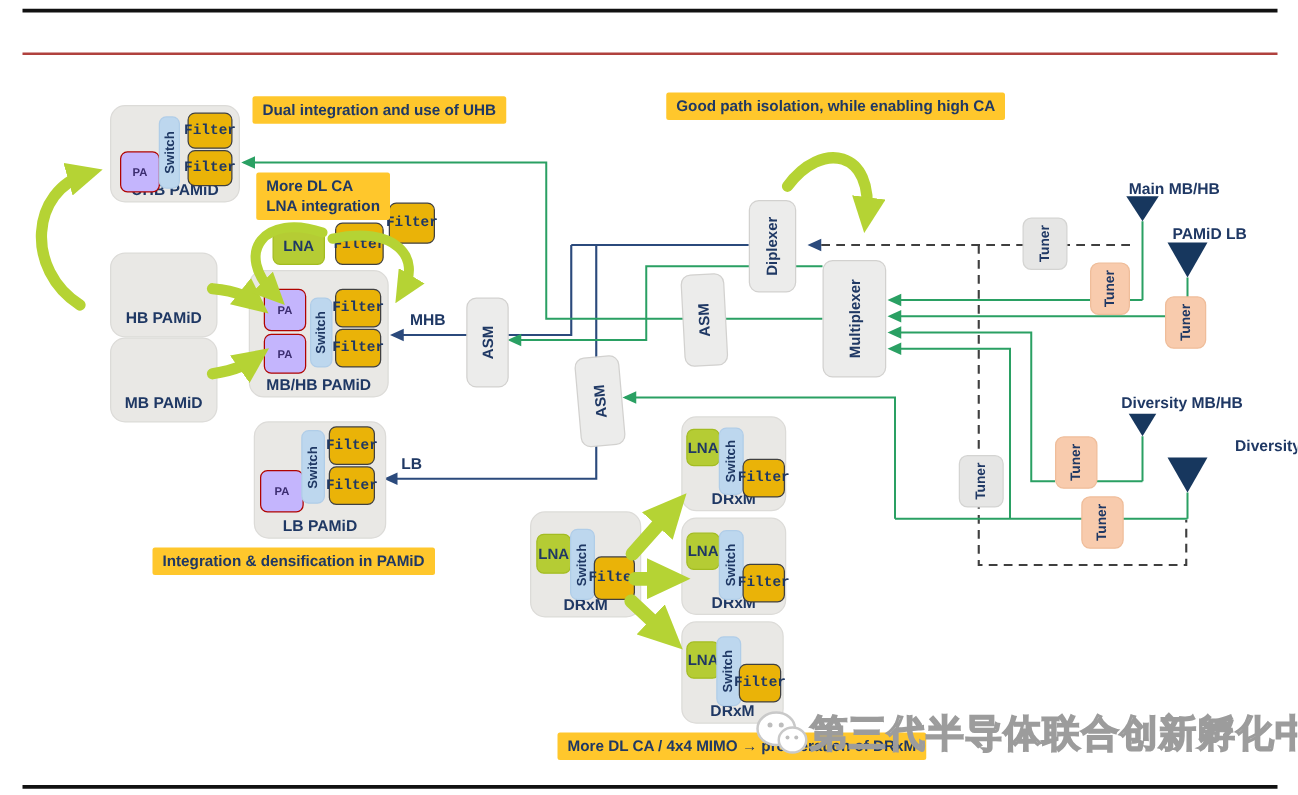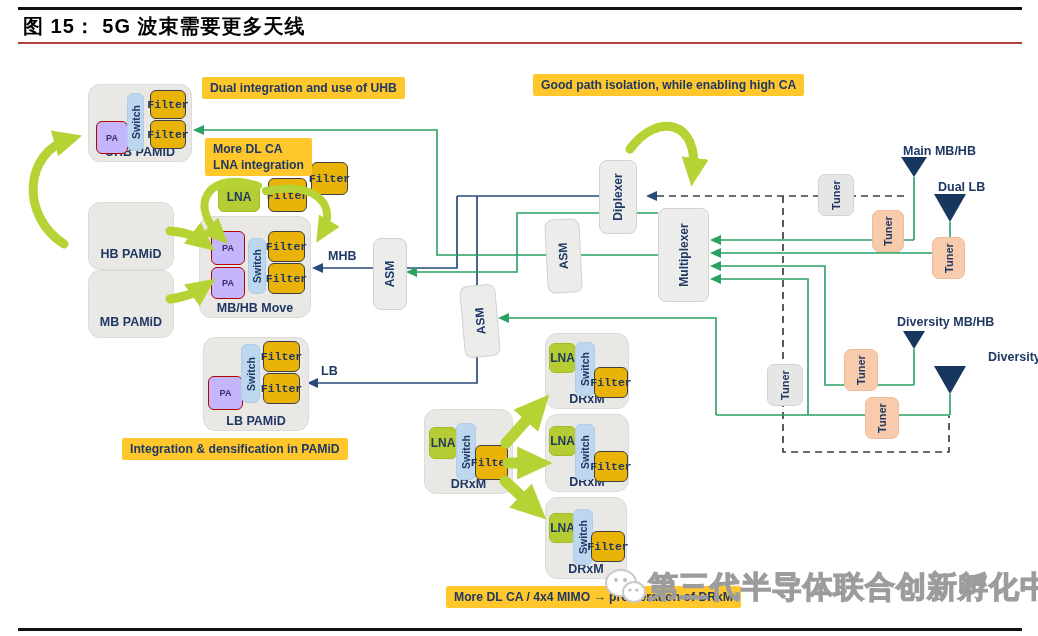--- a/index.html
+++ b/index.html
@@ -41,21 +41,20 @@
   .watermark{position:absolute;left:604px;top:566px;z-index:4;display:flex;align-items:center;}
   .wm-text{font-size:30px;font-weight:700;color:#e9e9e9;letter-spacing:1px;white-space:nowrap;
            -webkit-text-stroke:1.3px #9c9c9c;}
 </style>
 </head>
 <body>
 
 <div class="stage">
 
   <div class="topbar"></div>
-  <div class="caption">图 15：  5G 波束需要更多天线</div>
   <div class="redrule"></div>
 
   <svg id="lines" class="layer" width="1038" height="636" viewBox="0 0 1038 636">
     <path class="n" d="M457,196 H599"></path>
     <path class="n" d="M314,268 H457 V196"></path>
     <path class="n" d="M309,383 H477 V196"></path>
     <polygon class="fn" points="312,268 323,263 323,273"></polygon>
     <polygon class="fn" points="307,383 318,378 318,388"></polygon>
     <polygon class="fn" points="646,196 657,191 657,201"></polygon>
     <path class="d" d="M657,196 H905"></path>
@@ -110,21 +109,21 @@
       </div>
     <div class="chip sw" style="left:48px;top:21px;width:16px;height:54px">
         <span class="vtext">Switch</span>
       </div>
     <div class="chip filter" style="left:68px;top:14px;width:35px;height:29px">
         <span>Filter</span>
       </div>
     <div class="chip filter" style="left:68px;top:46px;width:35px;height:29px">
         <span>Filter</span>
       </div>
-    <div class="mod-label">MB/HB Move</div>
+    <div class="mod-label">MB/HB PAMiD</div>
   </div>
 
   <div class="module" style="left:203px;top:337px;width:104px;height:92px">
     <div class="chip pa" style="left:4px;top:38px;width:33px;height:32px">
         <span>PA</span>
       </div>
     <div class="chip sw" style="left:37px;top:6px;width:17px;height:57px">
         <span class="vtext">Switch</span>
       </div>
     <div class="chip filter" style="left:59px;top:3px;width:35px;height:29px">
@@ -245,21 +244,21 @@
   </div>
   <div class="callout" style="left:446px;top:586px">
     <div>More DL CA / 4x4 MIMO → proliferation of DRxM</div>
   </div>
 
   <div class="netlbl" style="left:328px;top:249px">MHB</div>
   <div class="netlbl" style="left:321px;top:364px">LB</div>
 
   <div class="netlbl" style="left:903px;top:144px">Main MB/HB</div>
   <div class="ant" style="left:901px;top:157px;border-left:13px solid transparent;border-right:13px solid transparent;border-top:20px solid #17375e"></div>
-  <div class="netlbl" style="left:938px;top:180px">Dual LB</div>
+  <div class="netlbl" style="left:938px;top:180px">PAMiD LB</div>
   <div class="ant" style="left:934px;top:194px;border-left:16px solid transparent;border-right:16px solid transparent;border-top:28px solid #17375e"></div>
   <div class="netlbl" style="left:897px;top:315px">Diversity MB/HB</div>
   <div class="ant" style="left:903px;top:331px;border-left:11px solid transparent;border-right:11px solid transparent;border-top:18px solid #17375e"></div>
   <div class="netlbl" style="left:988px;top:350px">Diversity LB</div>
   <div class="ant" style="left:934px;top:366px;border-left:16px solid transparent;border-right:16px solid transparent;border-top:28px solid #17375e"></div>
 
   <svg id="arrows" class="layer" width="1038" height="636" viewBox="0 0 1038 636">
     <defs>
       <marker id="limehead" markerWidth="3.2" markerHeight="3" refX="1.8" refY="1.5" orient="auto">
         <path d="M0,0 L3.2,1.5 L0,3 Z" fill="#b5d334"></path>

